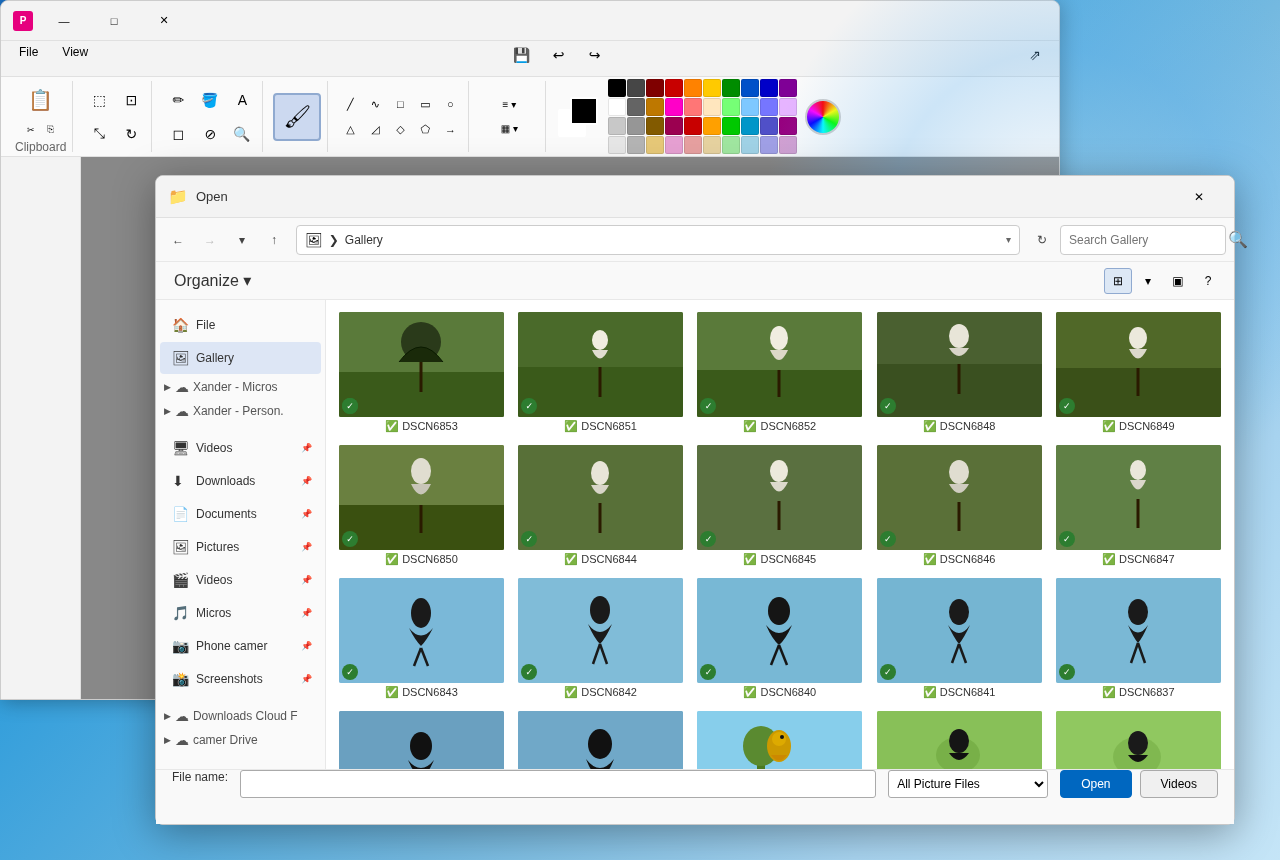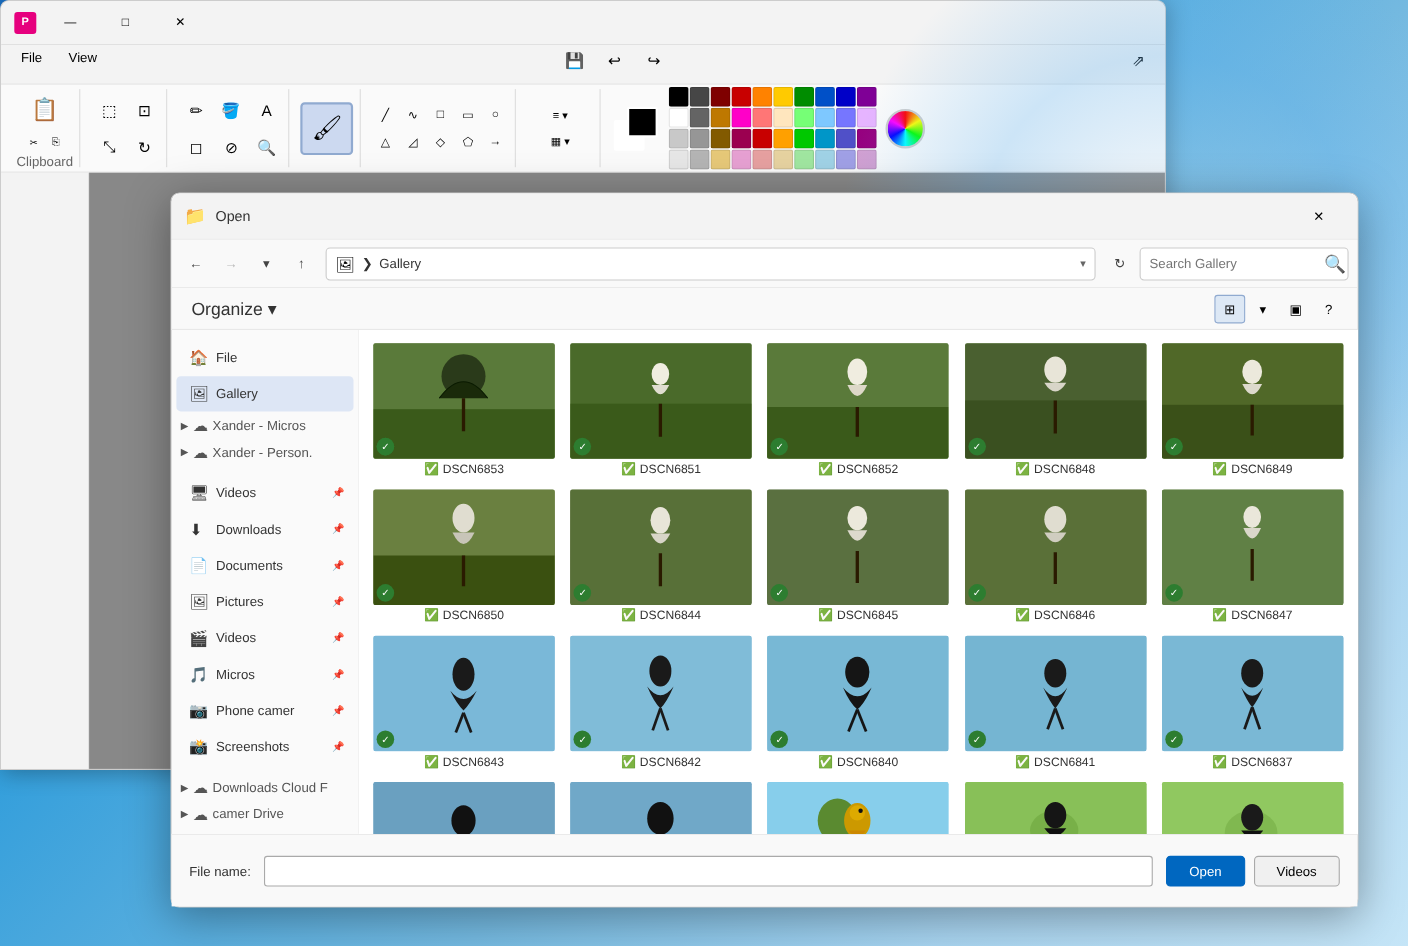--- a/index.html
+++ b/index.html
@@ -306,21 +306,21 @@
     .address-text {
       font-size: 12px;
       color: #333;
     }
     .address-dropdown {
       margin-left: auto;
       font-size: 10px;
       color: #666;
     }
     .search-box {
-      width: 190px;
+      width: 166px;
       height: 30px;
       border: 1px solid #ccc;
       border-radius: 4px;
       background: white;
       display: flex;
       align-items: center;
       padding: 0 8px;
       gap: 4px;
     }
     .search-input {
@@ -461,25 +461,24 @@
     }
     .file-name {
       font-size: 11px;
       color: #333;
       margin-top: 3px;
       text-align: center;
     }
 
     
     .dialog-footer {
-      height: 66px;
+      height: 55px;
       border-top: 1px solid #e8e8e8;
       background: #f9f9f9;
       display: flex;
-      align-items: center;
       padding: 0 16px;
       gap: 12px;
     }
     .filename-label {
       font-size: 12px;
       color: #333;
       white-space: nowrap;
     }
     .filename-input {
       flex: 1;
@@ -1074,18 +1073,21 @@
 
         </div>
 
       </div>
     </div>
   </div>
 
   <div class="dialog-footer">
     <label class="filename-label">File name:</label>
     <input class="filename-input" type="text" style="">
+    <select class="filetype-select">
+      <option>All Picture Files</option>
+    </select>
     <div class="footer-btns">
       <button class="footer-btn primary">Open</button>
       <button class="footer-btn">Videos</button>
     </div>
   </div>
 </div>
 
 </body></html>

